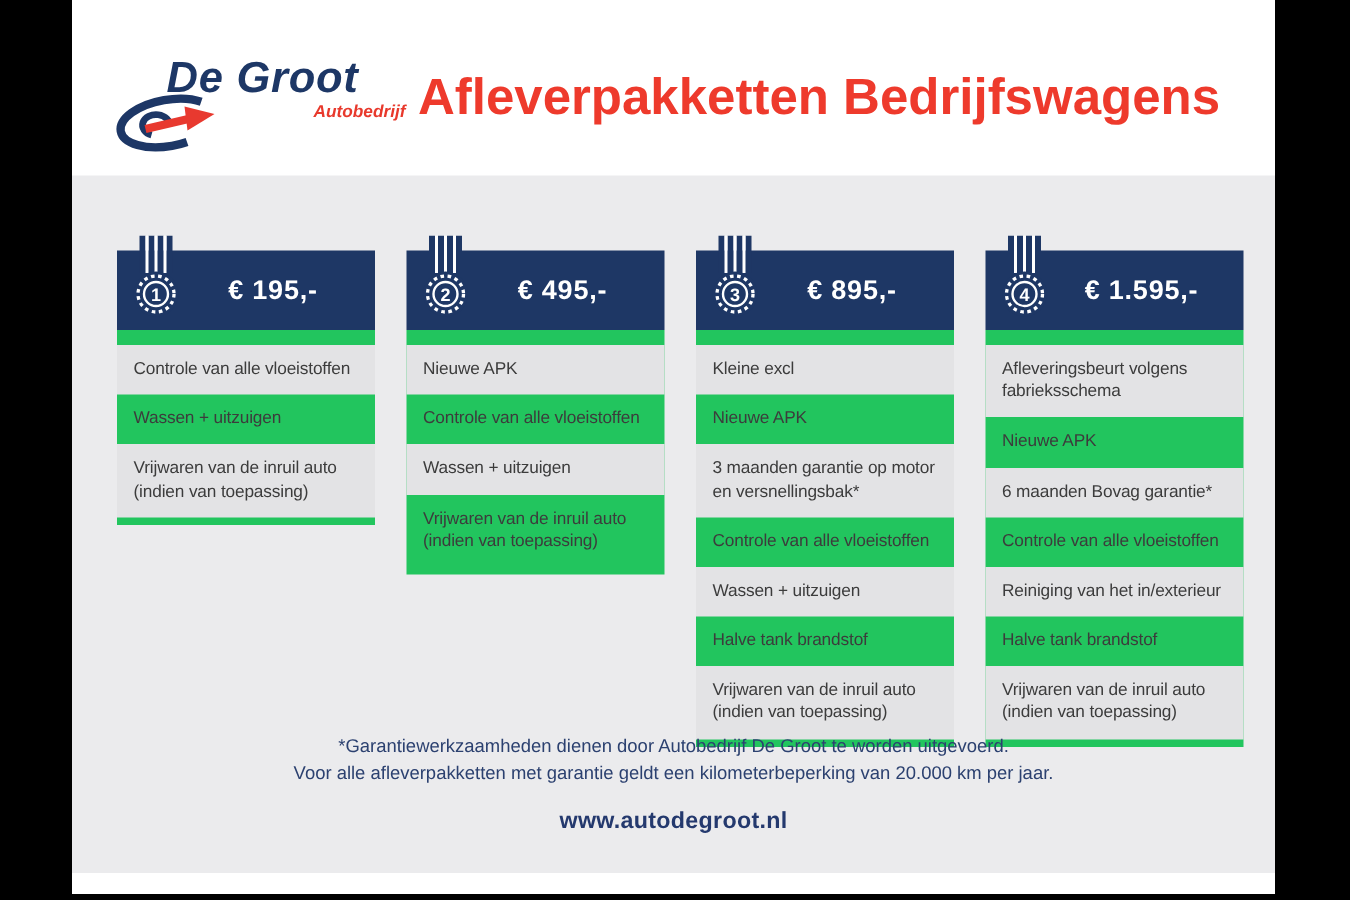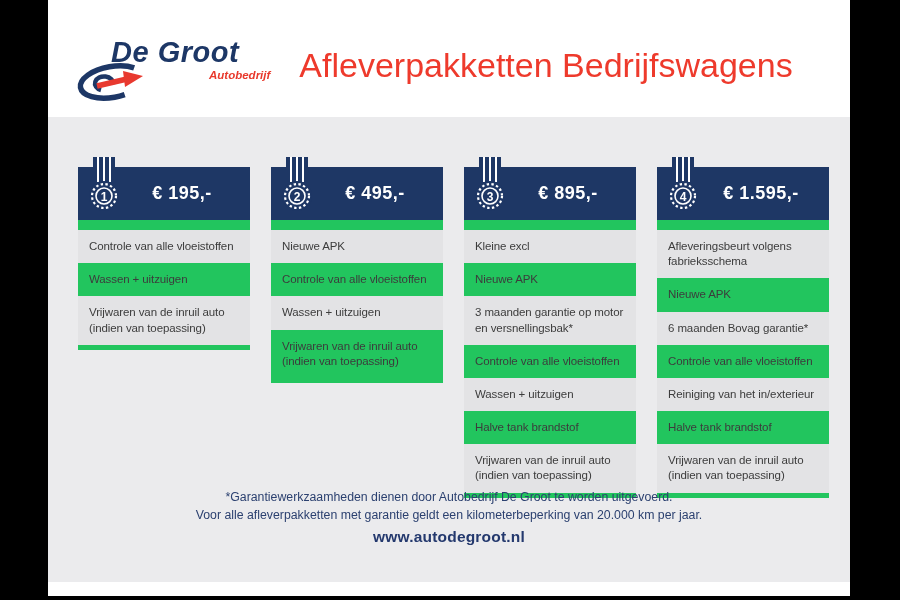--- a/index.html
+++ b/index.html
@@ -9,40 +9,40 @@
     overflow:hidden;
   }
   .content{position:absolute;left:48px;top:0;width:802px;height:596px;background:#ffffff;}
 
   
   .logo{position:absolute;left:27px;top:36px;width:190px;height:70px;}
   .brand-name{position:absolute;left:36px;top:0;font-size:29px;font-style:italic;font-weight:800;color:#1d3766;letter-spacing:.5px;white-space:nowrap;}
   .brand-sub{position:absolute;left:99px;top:33px;font-size:11.5px;font-style:italic;font-weight:700;color:#e8392c;white-space:nowrap;margin-left:35px;}
   .swoosh{position:absolute;left:0;top:24px;}
   .page-title{position:absolute;left:228px;top:46px;width:540px;text-align:center;
-    font-size:34px;color:#ee3a2c;white-space:nowrap;}
+    font-size:34px;color:#ee3a2c;white-space:nowrap;font-weight:bold;}
 
   
   .panel{position:absolute;left:0;top:117px;width:802px;height:465px;background:#ebebed;}
 
   
   .packages{position:absolute;left:30px;top:50px;display:flex;gap:21px;}
   .package{width:172px;}
   .pkg-header{position:relative;height:53px;background:#1e3765;display:flex;align-items:center;justify-content:center;}
   .pkg-price{margin-left:36px;color:#ffffff;font-size:18px;font-weight:700;letter-spacing:.5px;white-space:nowrap;}
   .medal{position:absolute;left:8px;top:-10px;}
   .pkg-body{background:#22c55e;padding:10px 0 5px 0;}
   .row{padding:9px 6px 9px 11px;font-size:11.5px;line-height:1.32;color:#3c3c3c;letter-spacing:-.1px;}
   .row-gray{background:#e3e3e5;}
   .row-light{background:transparent;}
 
   
   .footnotes{position:absolute;left:0;top:371px;width:802px;text-align:center;
     color:#2c4170;font-size:12.3px;line-height:18px;}
-  .website{margin-top:4px;font-size:15.5px;font-weight:700;color:#24396e;letter-spacing:.2px;}
+  .website{margin-top:15px;font-size:15.5px;font-weight:700;color:#24396e;letter-spacing:.2px;}
 </style>
 </head>
 <body>
 
 <div class="content">
 
   <div class="logo">
     <svg class="swoosh" width="76" height="44" viewBox="0 0 76 44">
       <ellipse cx="37" cy="22" rx="32" ry="15.5" fill="none" stroke="#1d3766" stroke-width="5.5" stroke-dasharray="112 40" stroke-dashoffset="-28" transform="rotate(-10 37 22)"></ellipse>
       <path d="M26 30 a9 7 0 1 1 12 -6" fill="none" stroke="#1d3766" stroke-width="4.5"></path>

